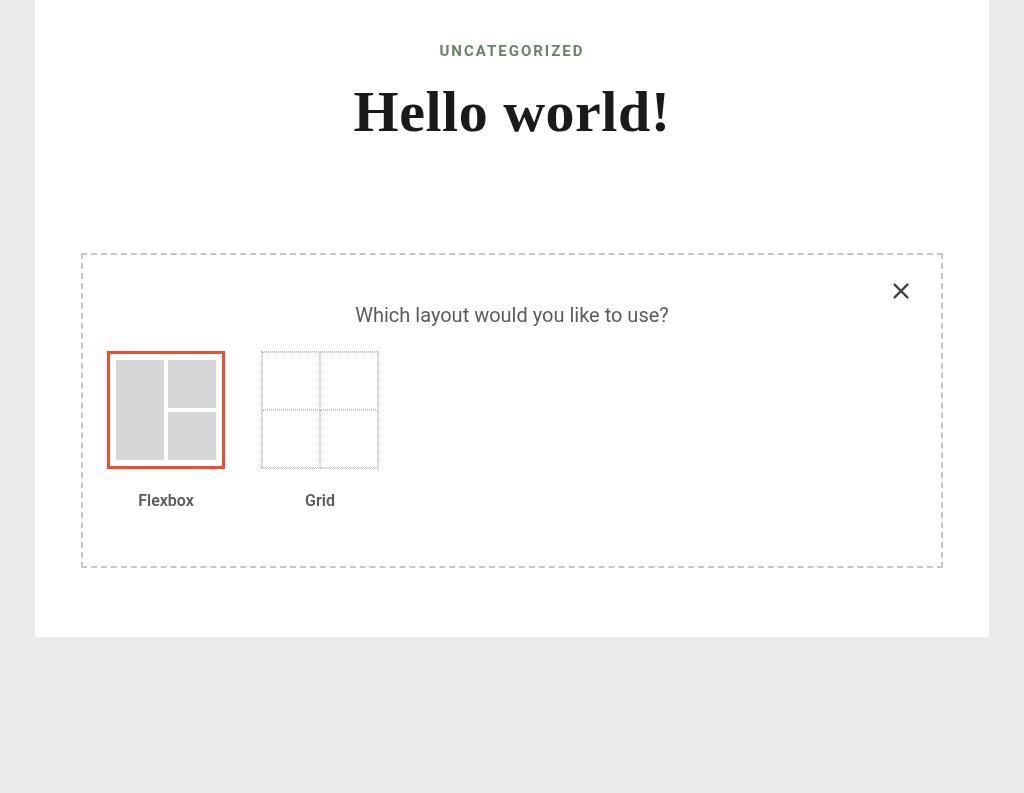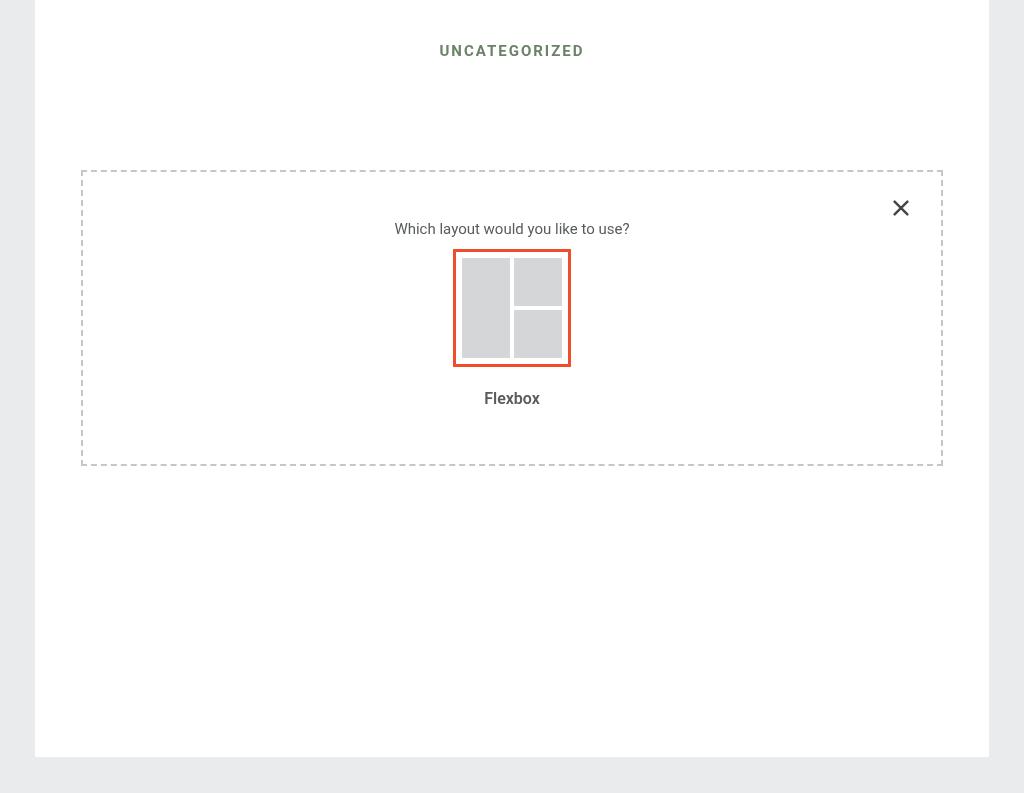--- a/index.html
+++ b/index.html
@@ -17,21 +17,21 @@
   body{
     background:var(--bg);
     font-family:-apple-system,BlinkMacSystemFont,"Segoe UI",Roboto,Arial,sans-serif;
     width:1024px;
     height:793px;
     overflow:hidden;
   }
   .card{
     background:var(--card-bg);
     width:954px;
-    height:757px;
+    height:637px;
     margin:0 auto;
     padding:0 46px;
     position:relative;
   }
   .post-header{
     text-align:center;
     padding-top:42px;
   }
   .category{
     color:var(--cat);
@@ -78,26 +78,25 @@
     height:28px;
     color:#444;
     cursor:pointer;
     display:flex;
     align-items:center;
     justify-content:center;
   }
   .close-btn svg{width:22px;height:22px;}
   .prompt{
     color:var(--muted);
-    font-size:15px;
-    margin-bottom:11px;
+    font-size:20px;
+    margin-bottom:24px;
   }
   .options{
     display:flex;
-    justify-content:center;
     gap:36px;
   }
   .option{
     display:flex;
     flex-direction:column;
     align-items:center;
     cursor:pointer;
   }
   .option-label{
     margin-top:22px;
@@ -149,20 +148,21 @@
     border:1px dotted #c4c7c9;
   }
 </style>
 </head>
 <body>
 
 <div class="card">
 
   <header class="post-header">
     <div class="category">UNCATEGORIZED</div>
+    <h1 class="title">Hello world!</h1>
   </header>
 
 
   <div class="block-placeholder">
     <div class="close-btn">
       <svg viewBox="0 0 24 24" fill="none" stroke="currentColor" stroke-width="2.6" stroke-linecap="round">
         <line x1="5" y1="5" x2="19" y2="19"></line>
         <line x1="19" y1="5" x2="5" y2="19"></line>
       </svg>
     </div>
@@ -177,17 +177,26 @@
             <div class="flex-left"></div>
             <div class="flex-right">
               <div class="cell"></div>
               <div class="cell"></div>
             </div>
           </div>
         </div>
         <div class="option-label">Flexbox</div>
       </div>
 
+      <div class="option">
+        <div class="opt-box grid-box">
+          <div class="gcell"></div>
+            <div class="gcell"></div>
+            <div class="gcell"></div>
+            <div class="gcell"></div>
+        </div>
+        <div class="option-label">Grid</div>
+      </div>
 
     </div>
   </div>
 
 </div>
 
 </body></html>

